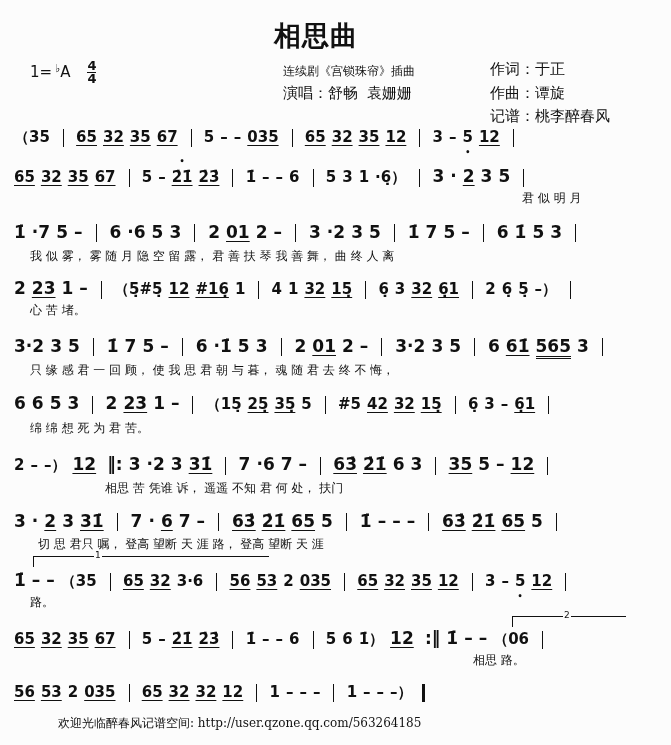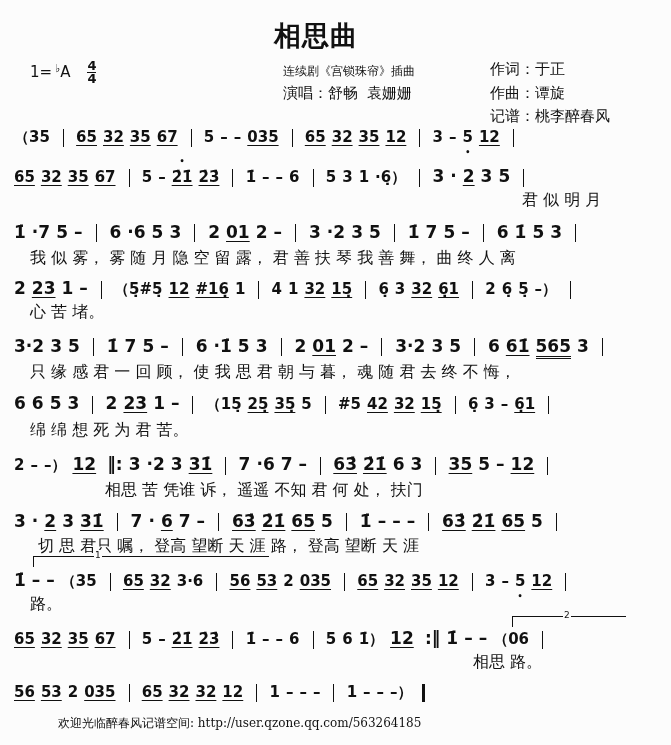--- a/index.html
+++ b/index.html
@@ -15,21 +15,21 @@
   .timesig .num { border-bottom:1px solid #111; }
   .meta-small { left:283px; top:63px; font-size:12px; font-family:"DejaVu Serif", serif; }
   .meta { font-size:15px; font-family:Liberation Mono, monospace; }
   .row { left:14px; height:20px; white-space:nowrap; font-weight:bold; font-size:15px; letter-spacing:0; }
   .row .n { display:inline-block; margin-right:6px; position:relative; }
   .n.u { text-decoration:underline; text-underline-offset:3px; }
   .n.uu { border-bottom:3px double #111; }
   .n.hi::before { content:"•"; position:absolute; top:-11px; left:50%; transform:translateX(-50%); font-size:8px; }
   .n.lo::after  { content:"•"; position:absolute; bottom:-11px; left:50%; transform:translateX(-50%); font-size:8px; }
   .bar { display:inline-block; width:1px; height:18px; background:#111; vertical-align:middle; margin:0 7px; }
-  .lyric { left:30px; font-size:16px; white-space:pre; font-family:"DejaVu Sans", sans-serif; color:#111; }
+  .lyric { left:30px; font-size:12px; white-space:pre; font-family:"DejaVu Sans", sans-serif; color:#111; }
   .big { font-size:17px; }
   .volta { border-top:1px solid #111; border-left:1px solid #111; height:10px; font-size:9px; }
   .volta span { position:absolute; top:-7px; background:#fcfcfc; padding:0 1px; }
   .footer { left:30px; top:715px; font-size:12px; font-family:"DejaVu Serif", serif;margin-left:28px; }
   .endbar { display:inline-block; width:3px; height:18px; background:#111; vertical-align:middle; margin-left:3px; }
 </style>
 </head>
 <body>
 
 <div class="abs title">相思曲</div>

